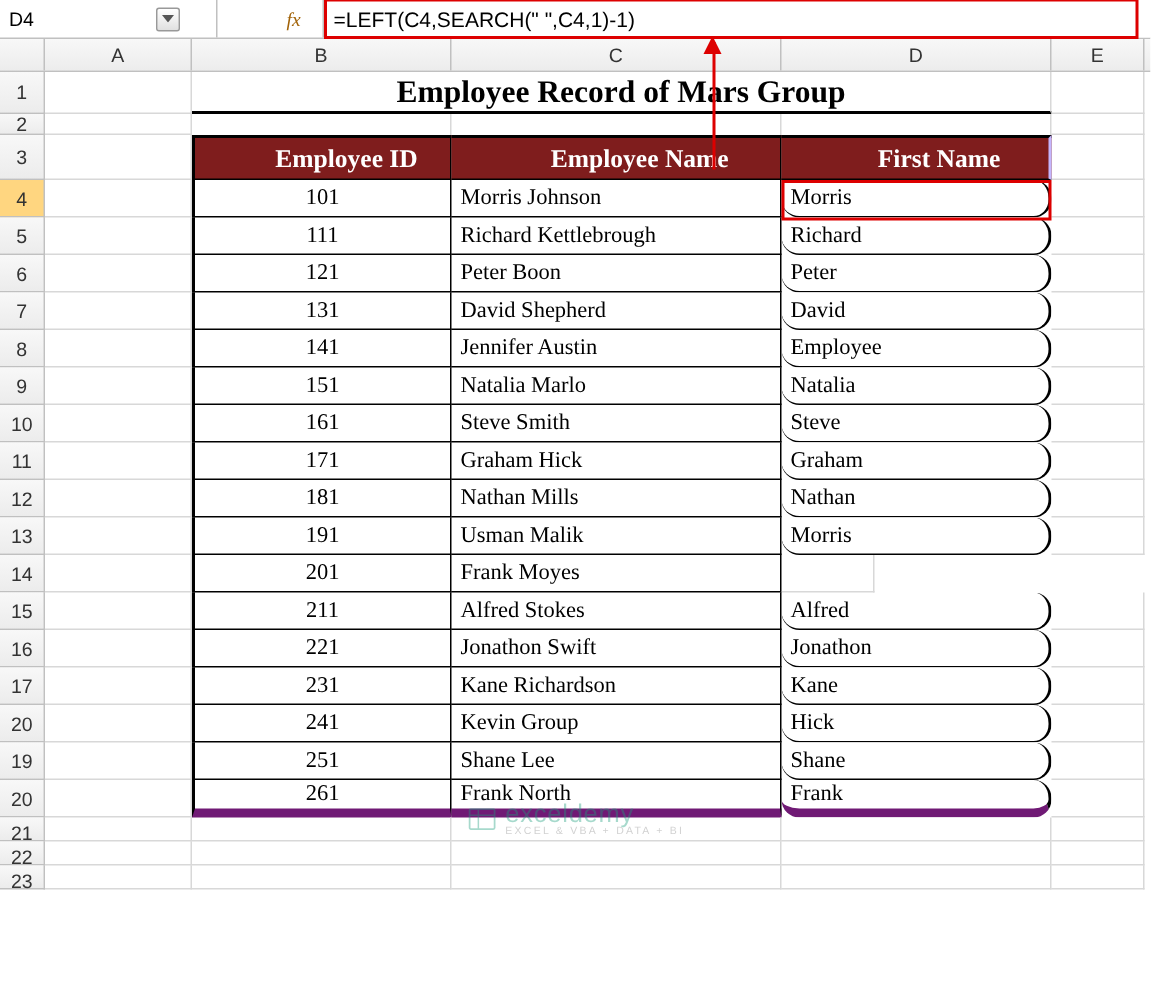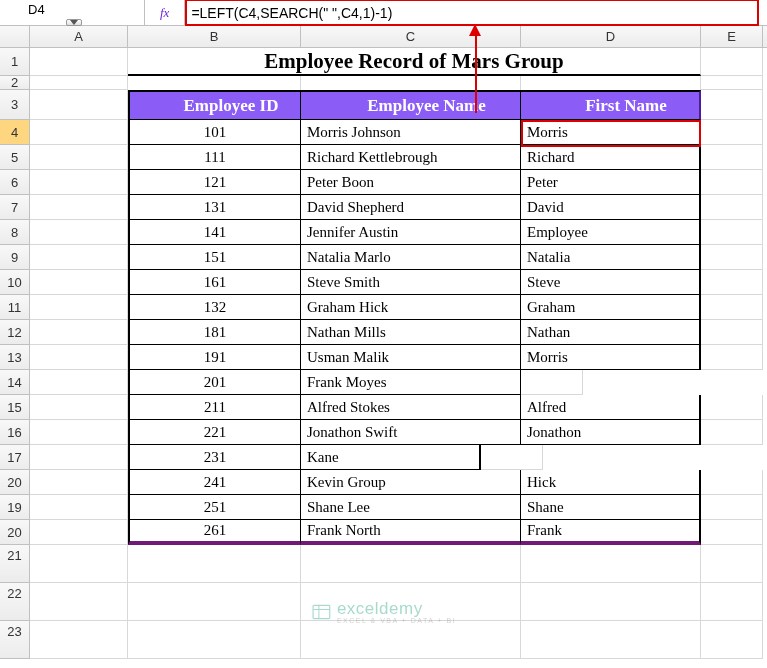--- a/index.html
+++ b/index.html
@@ -1,54 +1,54 @@
 <!DOCTYPE html>
 <html><head>
 <meta charset="utf-8">
 <style>
 * { margin: 0; padding: 0; box-sizing: border-box; font-family: Arial, sans-serif; }
 body { background: #fff; width: 767px; height: 668px; position: relative; overflow: hidden; }
 
 .name-formula-bar { display: flex; align-items: center; height: 26px; border-bottom: 1px solid #c0c0c0; }
-.name-box-wrap { display: flex; align-items: center; width: 145px; border-right: 1px solid #c0c0c0; height: 100%; flex-direction: column; }
+.name-box-wrap { display: flex; align-items: center; width: 145px; border-right: 1px solid #c0c0c0; height: 100%; }
 .name-box { width: 100px; padding: 2px 6px; font-size: 13px; border: none; }
 .dropdown-btn { width: 16px; height: 16px; border: 1px solid #999; background: linear-gradient(#fff,#e0e0e0); border-radius: 2px; display: flex; align-items: center; justify-content: center; margin-left: 4px; }
 .dropdown-btn svg { width: 8px; height: 5px; }
 .fx-buttons { display: flex; align-items: center; padding: 0 15px; gap: 18px; border-right: 1px solid #c0c0c0; height: 100%; }
-.fx-btn { color: #6d28d9; font-size: 13px; cursor: pointer; font-style: italic; font-family: 'Times New Roman', serif; }
+.fx-btn { color: #a16207; font-size: 13px; cursor: pointer; font-style: italic; font-family: 'Times New Roman', serif; margin-left: 31px; }
 .formula-input-wrap { flex: 1; height: 100%; display: flex; align-items: center; position: relative; }
 .formula-input { flex: 1; padding: 2px 6px; font-size: 14px; border: none; height: 100%; }
 .formula-red-box { position: absolute; border: 2px solid #d00; left: 0; right: 8px; top: -1px; bottom: -1px; pointer-events: none; }
 
 .col-headers { display: flex; height: 22px; background: linear-gradient(#f8f8f8,#ececec); border-bottom: 1px solid #c0c0c0; }
 .corner-cell { width: 30px; border-right: 1px solid #c0c0c0; }
 .col-header { border-right: 1px solid #c0c0c0; text-align: center; font-size: 13px; color: #333; line-height: 22px; }
 
 .sheet-body { position: relative; }
-.grid-row { display: flex; height: 38px; }
+.grid-row { display: flex; height: 16px; }
 .grid-row.title-row { height: 28px; }
 .grid-row.data-row { height: 25px; }
 .row-header { width: 30px; background: linear-gradient(#f8f8f8,#ececec); border-right: 1px solid #c0c0c0; border-bottom: 1px solid #c0c0c0; text-align: center; font-size: 13px; color: #333; line-height: 22px; }
 .row-header.selected { background: #ffd680; }
 .data-row .row-header, .title-row .row-header { line-height: 25px; }
 .title-row .row-header { line-height: 28px; }
 
 .cell { border-right: 1px solid #d8d8d8; border-bottom: 1px solid #d8d8d8; font-size: 13px; padding: 0 4px; overflow: hidden; white-space: nowrap; display: flex; align-items: center; }
 
 .title-cell { font-family: 'Times New Roman', serif; font-weight: bold; font-size: 21px; justify-content: center; border-bottom: 2px solid #000; }
 .spacer-under-title { border-bottom: none; }
 
-.th-cell { background: #8b5cf6; color: #fff; font-weight: bold; font-family: 'Times New Roman', serif; font-size: 17px; justify-content: center; border-right: 1px solid #000; border-bottom: 1px solid #000; border-top: 2px solid #000; padding-left: 36px; }
+.th-cell { background: #7f1d1d; color: #fff; font-weight: bold; font-family: 'Times New Roman', serif; font-size: 17px; justify-content: center; border-right: 1px solid #000; border-bottom: 1px solid #000; border-top: 2px solid #000; padding-left: 36px; }
 .th-first { border-left: 2px solid #000; }
-.th-last { border-right: 2px solid #4c1d95; }
+.th-last { border-right: 2px solid #c4b5fd; }
 
 .td-cell { font-family: 'Times New Roman', serif; font-size: 15px; border-right: 1px solid #000; border-bottom: 1px solid #000; padding: 0 6px; }
 .td-id { justify-content: center; border-left: 2px solid #000; }
-.td-last { border-right: 2px solid #000; }
-.tr-last .td-cell { border-bottom: 4px solid #701a75; }
+.td-last { border-right: 2px solid #000; border-radius: 12px; }
+.tr-last .td-cell { border-bottom: 6px solid #701a75; }
 
 .col-A { width: 98px; }
 .col-B { width: 173px; }
 .col-C { width: 220px; }
 .col-D { width: 180px; }
 .col-E { width: 62px; }
 
 .red-cell-box { position: absolute; border: 2px solid #d00; pointer-events: none; }
 .arrow-line { position: absolute; width: 2px; background: #d00; pointer-events: none; }
 .arrow-head { position: absolute; width: 0; height: 0; border-left: 6px solid transparent; border-right: 6px solid transparent; border-bottom: 12px solid #d00; pointer-events: none; }
@@ -168,21 +168,21 @@
         <div class="row-header">10</div>
         <div class="cell col-A"></div>
         <div class="cell td-cell td-id col-B">161</div>
         <div class="cell td-cell col-C">Steve Smith</div>
         <div class="cell td-cell td-last col-D">Steve</div>
         <div class="cell col-E"></div>
       </div>
       <div class="grid-row data-row">
         <div class="row-header">11</div>
         <div class="cell col-A"></div>
-        <div class="cell td-cell td-id col-B">132</div>
+        <div class="cell td-cell td-id col-B">171</div>
         <div class="cell td-cell col-C">Graham Hick</div>
         <div class="cell td-cell td-last col-D">Graham</div>
         <div class="cell col-E"></div>
       </div>
       <div class="grid-row data-row">
         <div class="row-header">12</div>
         <div class="cell col-A"></div>
         <div class="cell td-cell td-id col-B">181</div>
         <div class="cell td-cell col-C">Nathan Mills</div>
         <div class="cell td-cell td-last col-D">Nathan</div>
@@ -216,20 +216,21 @@
         <div class="cell col-A"></div>
         <div class="cell td-cell td-id col-B">221</div>
         <div class="cell td-cell col-C">Jonathon Swift</div>
         <div class="cell td-cell td-last col-D">Jonathon</div>
         <div class="cell col-E"></div>
       </div>
       <div class="grid-row data-row">
         <div class="row-header">17</div>
         <div class="cell col-A"></div>
         <div class="cell td-cell td-id col-B">231</div>
+        <div class="cell td-cell col-C">Kane Richardson</div>
         <div class="cell td-cell td-last col-D">Kane</div>
         <div class="cell col-E"></div>
       </div>
       <div class="grid-row data-row">
         <div class="row-header">20</div>
         <div class="cell col-A"></div>
         <div class="cell td-cell td-id col-B">241</div>
         <div class="cell td-cell col-C">Kevin Group</div>
         <div class="cell td-cell td-last col-D">Hick</div>
         <div class="cell col-E"></div>

